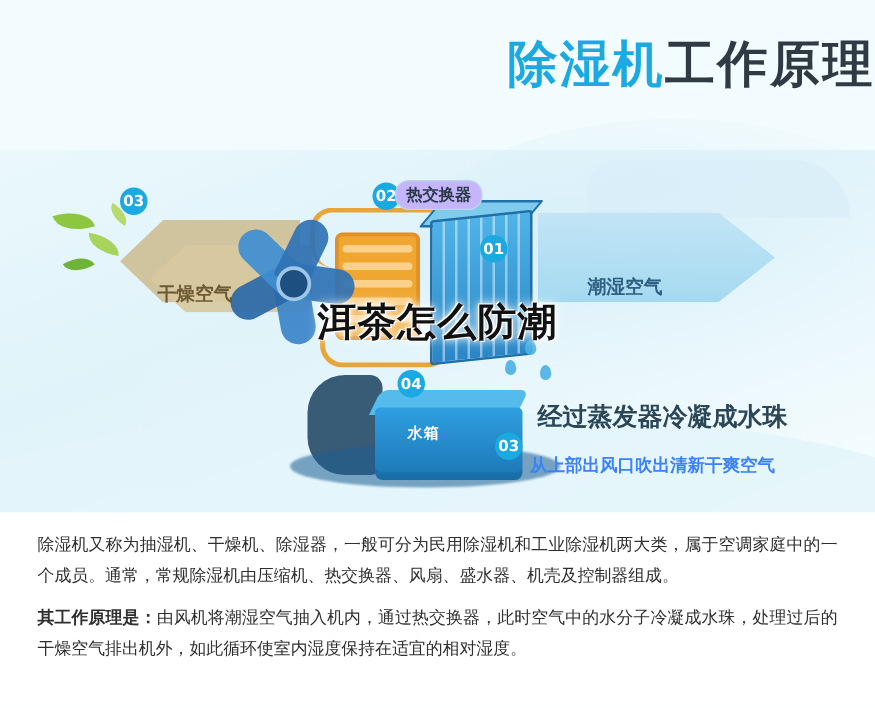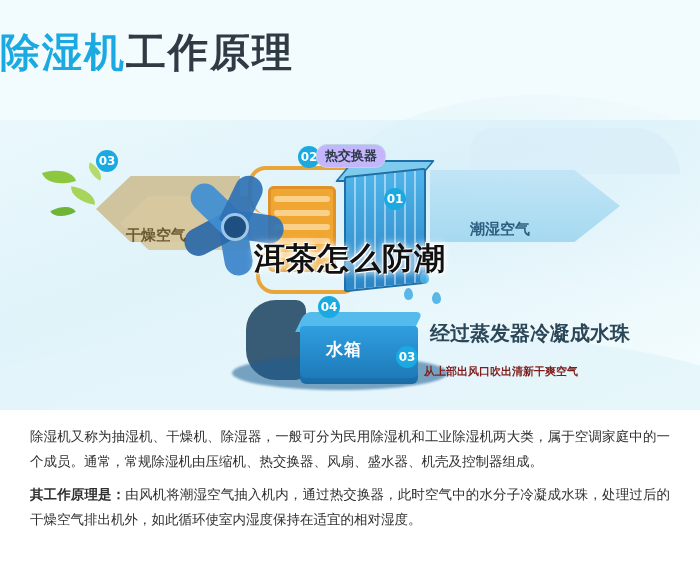--- a/index.html
+++ b/index.html
@@ -61,21 +61,21 @@
     background: #e3f4fa;
     border-radius: 50% 50% 0 0 / 70px 70px 0 0;
     opacity: .85;
   }
   
   .illus-title {
     position: absolute;
     left: 0;
     top: 26px;
     width: 700px;
-    text-align: left;
+    text-align: right;
     font-family: "DejaVu Sans", "Liberation Sans", sans-serif;
     font-weight: bold;
     font-size: 40px;
     letter-spacing: 2px;
     line-height: 52px;
     white-space: nowrap;
   }
   .illus-title .t1 { color: #1aa9e0; }
   .illus-title .t2 { color: #2f3a44; }
 
@@ -245,21 +245,21 @@
     height: 20px;
     background: #55bbec;
     border-radius: 6px 6px 0 0;
     transform: skewX(-26deg);
   }
   .tank-label {
     position: absolute;
     left: 326px;
     top: 338px;
     color: #ffffff;
-    font-size: 17px;
+    font-size: 12px;
     font-weight: bold;
     letter-spacing: 1px;
   }
   .base-shadow {
     position: absolute;
     left: 232px;
     top: 356px;
     width: 216px;
     height: 34px;
     background: #1d5f93;
@@ -315,21 +315,21 @@
     position: absolute;
     font-size: 15px;
     font-weight: bold;
     color: #3c4a55;
     white-space: nowrap;
     margin-top: 20px;
   }
   .lbl.dry { left: 126px; top: 206px; color:#6b5a33;}
   .lbl.wet { left: 470px; top: 200px; color:#2d5f80;}
   .lbl.cond { left: 430px; top: 300px; color:#2b4657; font-size:20px;}
-  .lbl.out  { left: 424px; top: 344px; color:#7f1d1d; font-size:11px;}
+  .lbl.out  { left: 424px; top: 344px; color:#3b82f6; font-size:14px;}
 
   
   .drop {
     position: absolute;
     width: 9px;
     height: 12px;
     background: #49b0e4;
     border-radius: 50% 50% 50% 50% / 60% 60% 40% 40%;
     transform: rotate(-2deg);
     opacity: .9;

